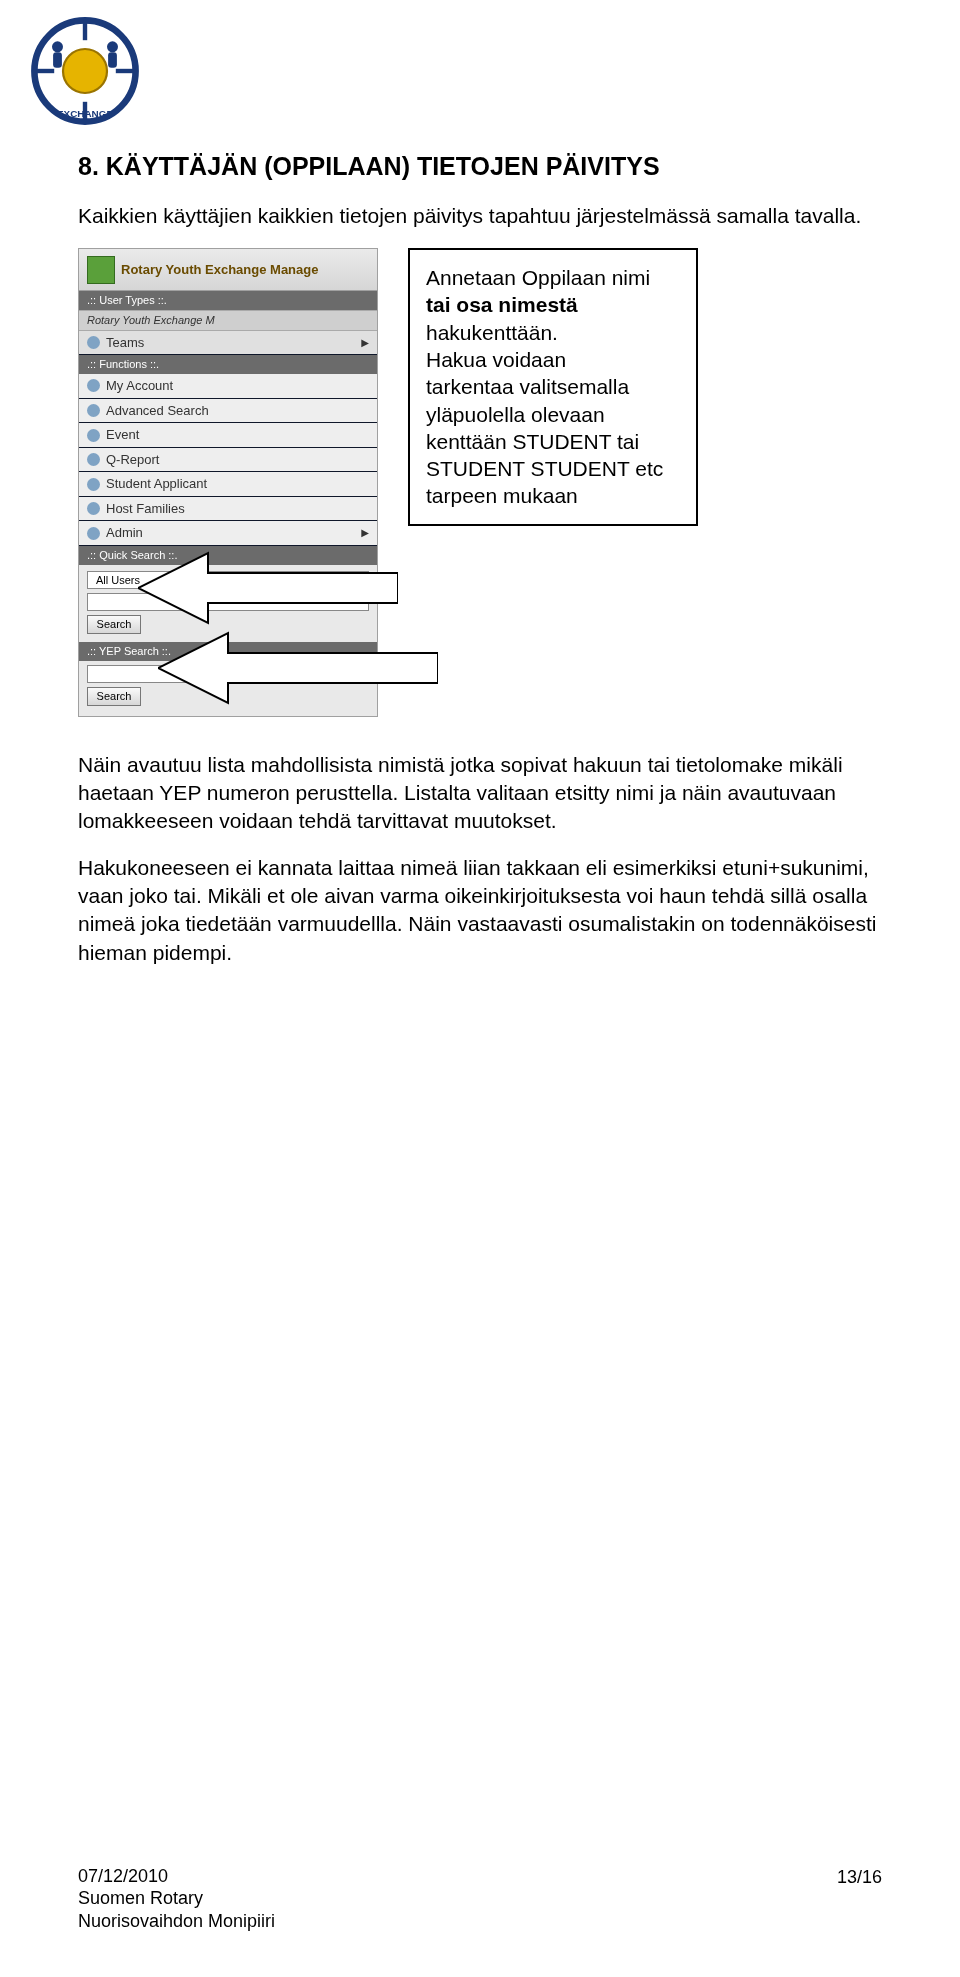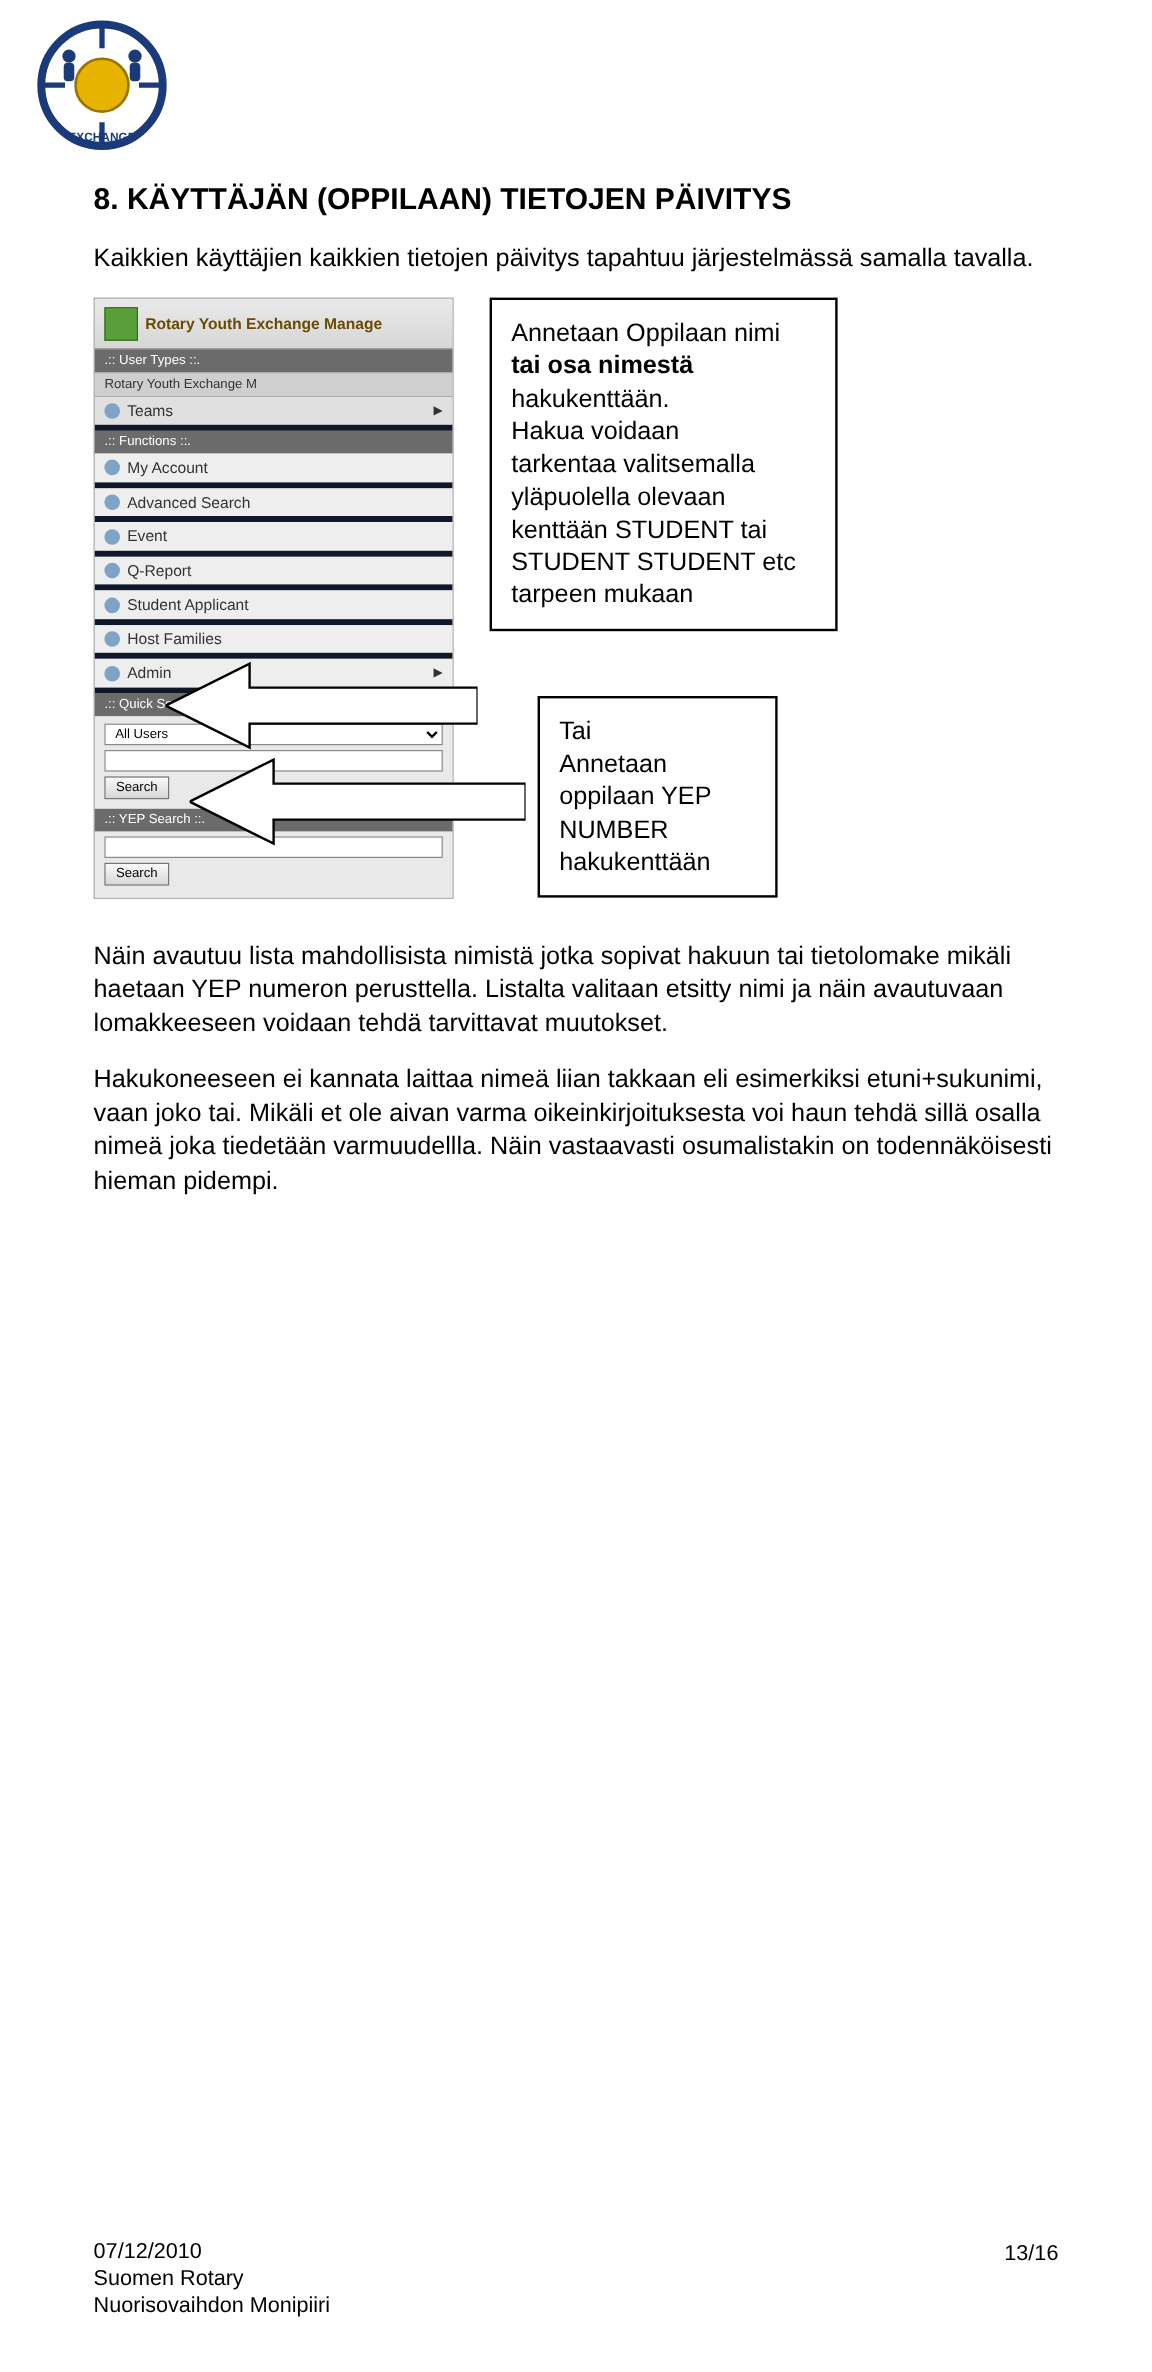--- a/index.html
+++ b/index.html
@@ -61,27 +61,28 @@
     font-size: 11px;
     padding: 2px 8px;
   }
   .subbar {
     background: #cfcfcf;
     color: #333;
     font-size: 11px;
     padding: 2px 8px;
     border-top: 1px solid #aaa;
     border-bottom: 1px solid #aaa;
+    font-style: italic;
   }
   .menu-item {
     display: flex;
     align-items: center;
     gap: 6px;
     padding: 3px 8px;
-    border-bottom: 5px solid #0f172a;
+    border-bottom: 1px solid #0f172a;
     background: #eeeeee;
   }
   .menu-item .mi-ico {
     width: 13px; height: 13px; background: #7fa3c4; border-radius: 50%;
   }
   .menu-item.dark { background: #e0e0e0; }
   .menu-item .arrow { margin-left:auto; color:#333; font-size:10px; }
   .qs-body { padding: 6px 8px 8px 8px; background:#e9e9e9; display:flex; flex-direction:column; gap:4px; }
   .sel, .inp {
     height: 18px; border: 1px solid #888; background:#fff; font-size:11px; padding: 1px 4px;
@@ -211,27 +212,20 @@
         <div><span class="bold">tai osa nimestä</span></div>
         <div>hakukenttään.</div>
         <div>Hakua voidaan</div>
         <div>tarkentaa valitsemalla</div>
         <div>yläpuolella olevaan</div>
         <div>kenttään STUDENT tai</div>
         <div>STUDENT STUDENT etc</div>
         <div>tarpeen mukaan</div>
       </div>
 
-      <div class="callout" style="width:200px; margin-left:40px;">
-        <div>Tai</div>
-        <div>Annetaan</div>
-        <div>oppilaan YEP</div>
-        <div>NUMBER</div>
-        <div>hakukenttään</div>
-      </div>
 
       <div class="big-arrow" style="left:-270px; top:300px;">
         <svg width="260" height="80" viewBox="0 0 260 80">
           <polygon points="0,40 70,5 70,25 260,25 260,55 70,55 70,75" fill="#ffffff" stroke="#000" stroke-width="2"></polygon>
         </svg>
       </div>
       <div class="big-arrow" style="left:-250px; top:380px;">
         <svg width="280" height="80" viewBox="0 0 280 80">
           <polygon points="0,40 70,5 70,25 280,25 280,55 70,55 70,75" fill="#ffffff" stroke="#000" stroke-width="2"></polygon>
         </svg>

